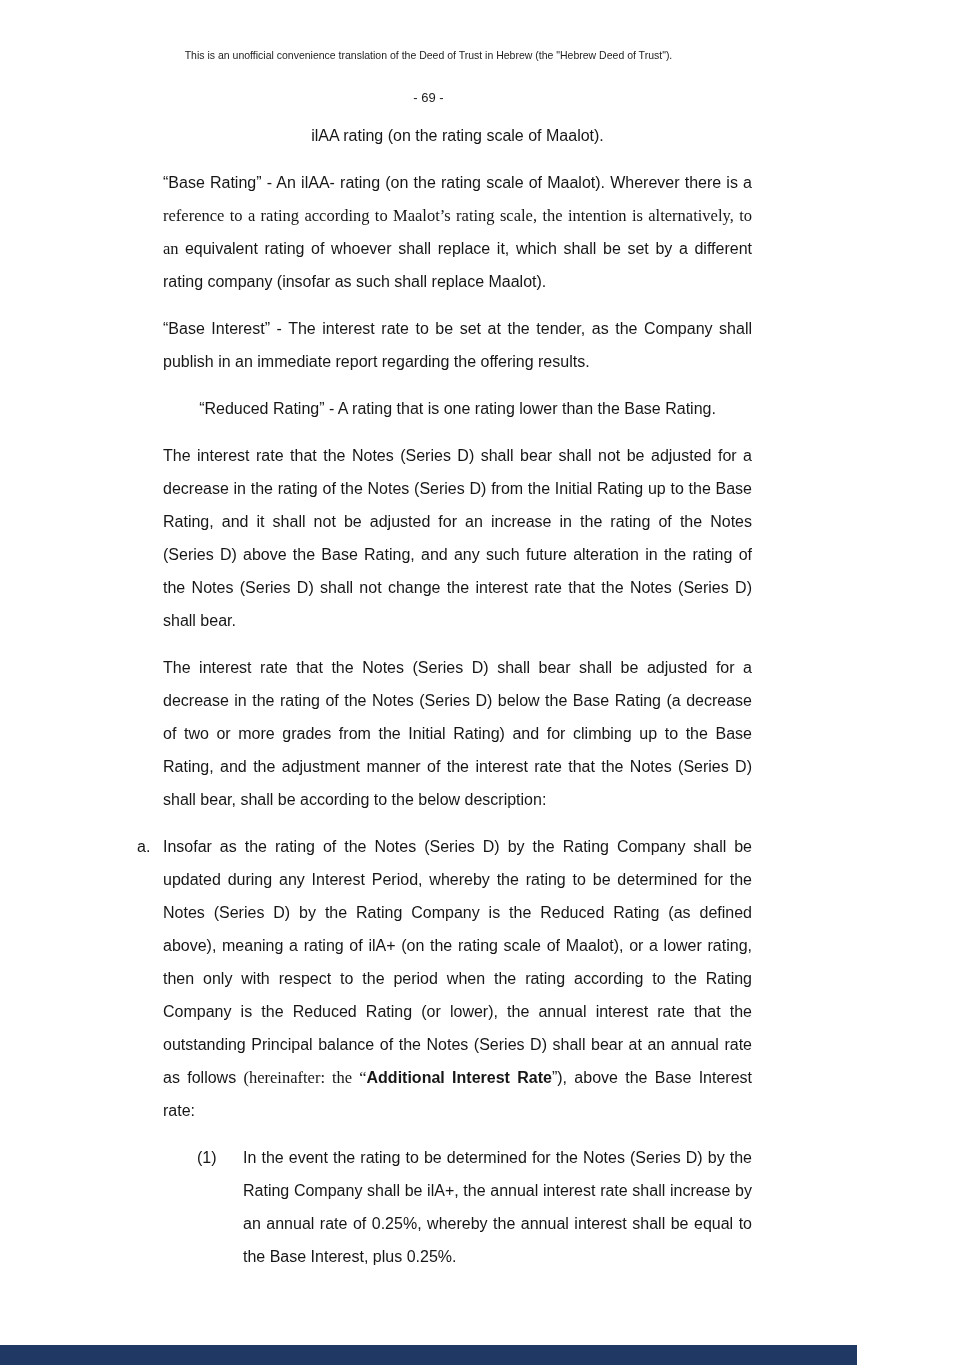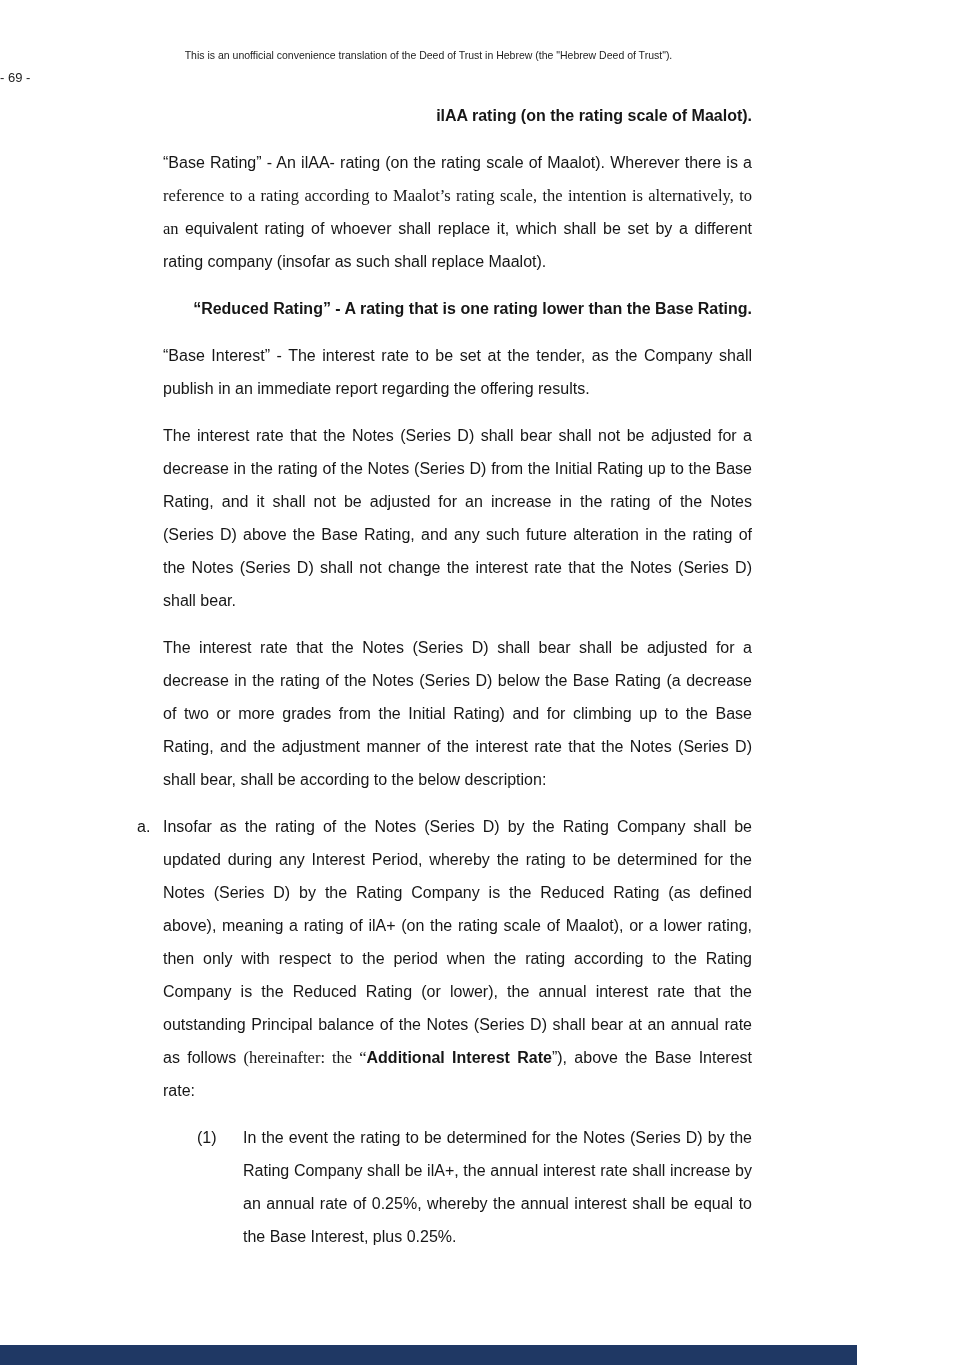--- a/index.html
+++ b/index.html
@@ -22,40 +22,39 @@
     text-align: center;
     font-size: 10.5px;
     line-height: 14px;
     color: #1c1c1c;
   }
   .disclaimer .line {
     max-width: 745px;
     margin: 0 auto;
   }
   .page-number {
-    text-align: left;
+    text-align: center;
     font-size: 13px;
-    margin-top: 8px;
+    margin-top: 28px;
     color: #1c1c1c;
   }
   .content {
     margin-top: 14px;
     padding-left: 163px;
     padding-right: 105px;
     font-size: 16px;
     line-height: 33px;
     color: #161616;
   }
   .para {
     margin: 0 0 14px 0;
     text-align: justify;
   }
   .para.lastline-left {
-    text-align: right;
-    font-weight: bold;
+    text-align: center;
   }
   .serif-run {
     font-family: "Liberation Serif", serif;
     font-size: 16.5px;
   }
   .bold-run {
     font-weight: bold;
   }
   .list-item {
     display: flex;
@@ -101,23 +100,23 @@
   </div>
 
   <div class="page-number">- 69 -</div>
 
   <div class="content">
 
     <p class="para lastline-left">ilAA rating (on the rating scale of Maalot).</p>
 
     <p class="para"><span>“Base Rating” - An ilAA- rating (on the rating scale of Maalot). Wherever there is a </span><span class="serif-run">reference to a rating according to Maalot’s rating scale, the intention is alternatively, to an </span><span>equivalent rating of whoever shall replace it, which shall be set by a different rating company (insofar as such shall replace Maalot).</span></p>
 
+    <p class="para">“Base Interest” - The interest rate to be set at the tender, as the Company shall publish in an immediate report regarding the offering results.</p>
+
     <p class="para lastline-left">“Reduced Rating” - A rating that is one rating lower than the Base Rating.</p>
-
-    <p class="para">“Base Interest” - The interest rate to be set at the tender, as the Company shall publish in an immediate report regarding the offering results.</p>
 
     <p class="para">The interest rate that the Notes (Series D) shall bear shall not be adjusted for a decrease in the rating of the Notes (Series D) from the Initial Rating up to the Base Rating, and it shall not be adjusted for an increase in the rating of the Notes (Series D) above the Base Rating, and any such future alteration in the rating of the Notes (Series D) shall not change the interest rate that the Notes (Series D) shall bear.</p>
 
     <p class="para">The interest rate that the Notes (Series D) shall bear shall be adjusted for a decrease in the rating of the Notes (Series D) below the Base Rating (a decrease of two or more grades from the Initial Rating) and for climbing up to the Base Rating, and the adjustment manner of the interest rate that the Notes (Series D) shall bear, shall be according to the below description:</p>
 
     <div class="list-item">
       <div class="marker-a">a.</div>
       <div class="item-body"><span>Insofar as the rating of the Notes (Series D) by the Rating Company shall be updated during any Interest Period, whereby the rating to be determined for the Notes (Series D) by the Rating Company is the Reduced Rating (as defined above), meaning a rating of ilA+ (on the rating scale of Maalot), or a lower rating, then only with respect to the period when the rating according to the Rating Company is the Reduced Rating (or lower), the annual interest rate that the outstanding Principal balance of the Notes (Series D) shall bear at an annual rate as follows </span><span class="serif-run">(hereinafter: the “</span><span class="bold-run">Additional Interest Rate</span><span>”), above the Base Interest rate:</span></div>
     </div>
 

